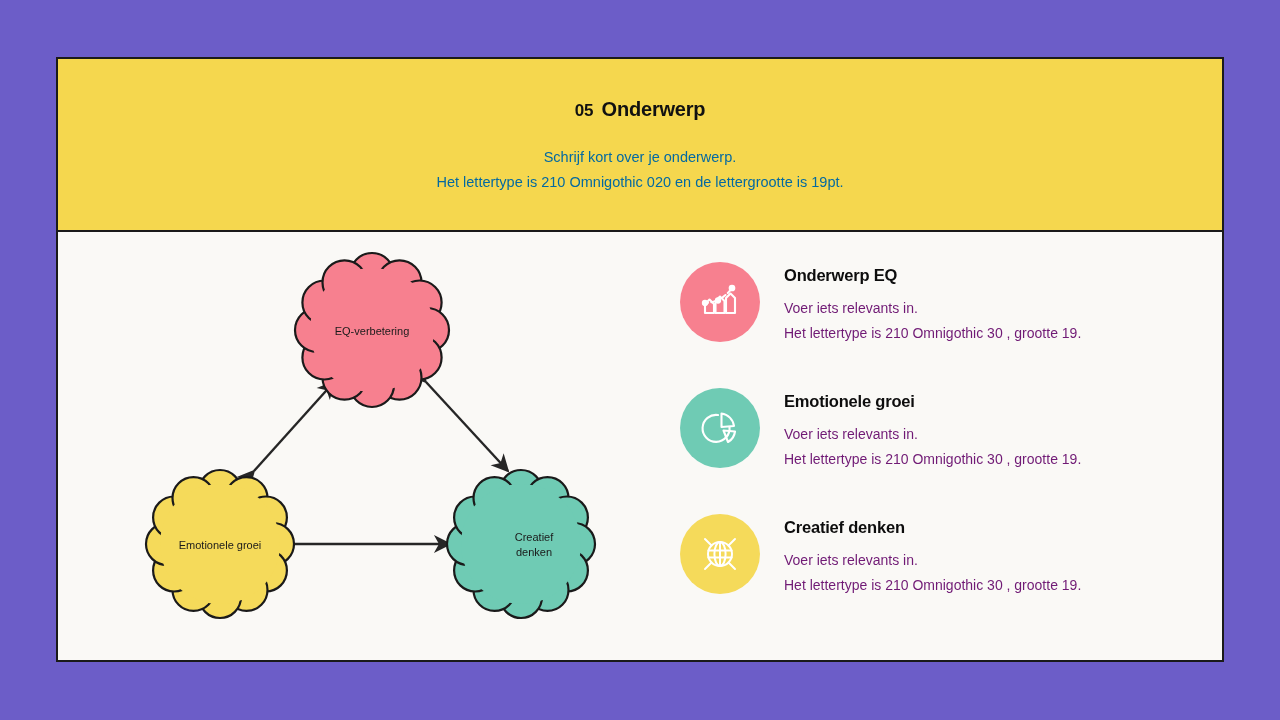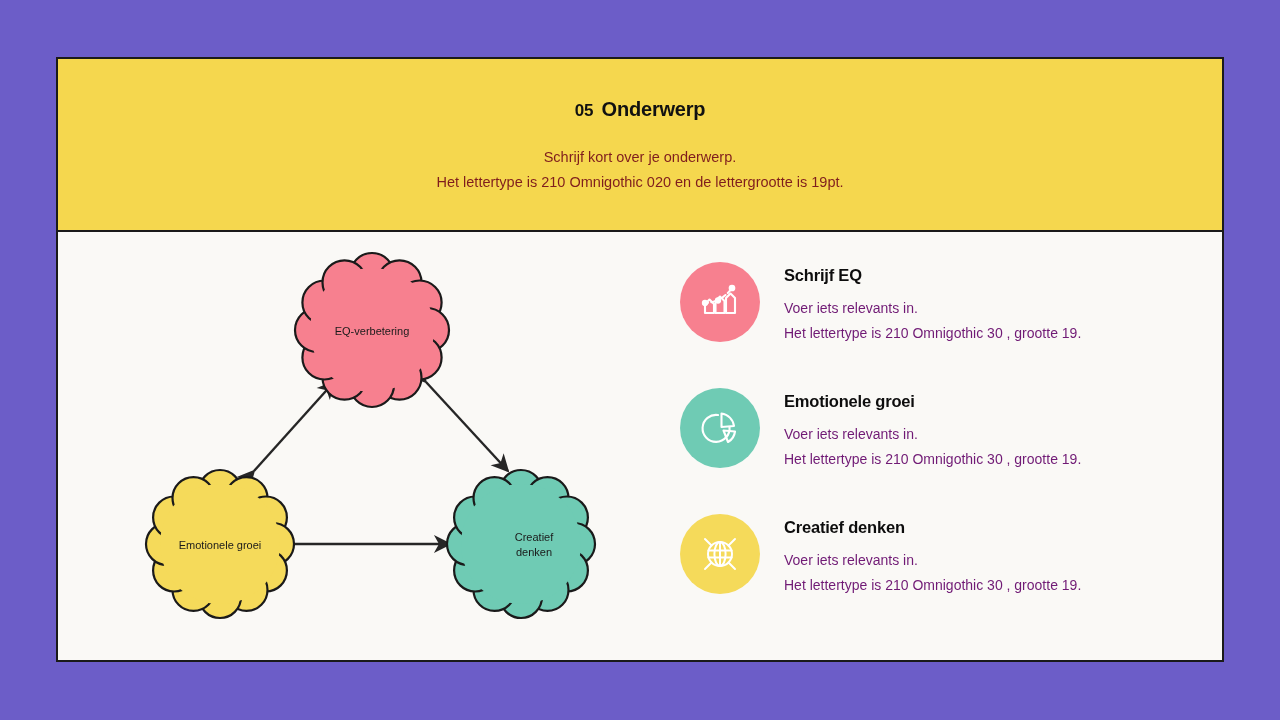--- a/index.html
+++ b/index.html
@@ -45,21 +45,21 @@
   }
   .title-main {
     font-size:20px;
     font-weight:700;
     color:#111;
     line-height:1;
     letter-spacing:-0.2px;
   }
   .subtitle-line {
     font-size:14.5px;
-    color:#7f1d1d;
+    color:#0369a1;
     line-height:1.68;
     text-align:left;
   }
   #body-area {
     flex:1;
     display:flex;
     position:relative;
   }
   #diagram-pane {
     width:610px;
@@ -221,21 +221,21 @@
             <path d="M8 34 V25 L12.5 20.5 L17 25 V34 Z"></path>
             <path d="M18.5 34 V22 L23 17.5 L27.5 22 V34 Z"></path>
             <path d="M29 34 V19 L33.5 14.5 L38 19 V34 Z"></path>
             <path d="M8 24 C16 24 27 20 35 9" stroke-dasharray="3.2 3.2"></path>
             <circle cx="8" cy="24" r="2.1" fill="#FFFFFF"></circle>
             <circle cx="21" cy="21.5" r="2.1" fill="#FFFFFF"></circle>
             <circle cx="35" cy="9" r="2.3" fill="#FFFFFF"></circle>
           </svg>
         </div>
         <div class="item-text">
-          <div class="item-title">Schrijf EQ</div>
+          <div class="item-title">Onderwerp EQ</div>
           <div class="item-desc">Voer iets relevants in.</div>
           <div class="item-desc">Het lettertype is 210 Omnigothic 30 , grootte 19.</div>
         </div>
       </div>
 
       <div class="list-item">
         <div class="icon-circle" style="background:#6FCBB4;">
           <svg width="46" height="46" viewBox="0 0 46 46" fill="none" stroke="#FFFFFF" stroke-width="2.1" stroke-linecap="round" stroke-linejoin="round">
             <path d="M21 10 A13.5 13.5 0 1 0 32.5 22"></path>
             <path d="M24.5 8.5 A14.5 14.5 0 0 1 37 21 L24.5 22 Z"></path>

